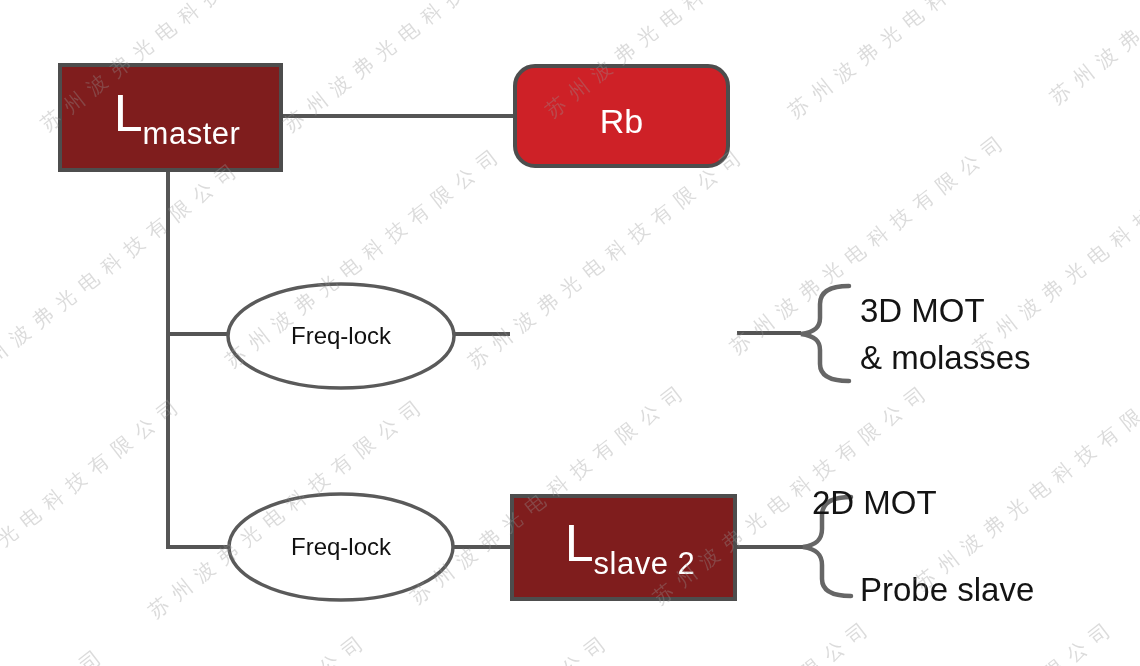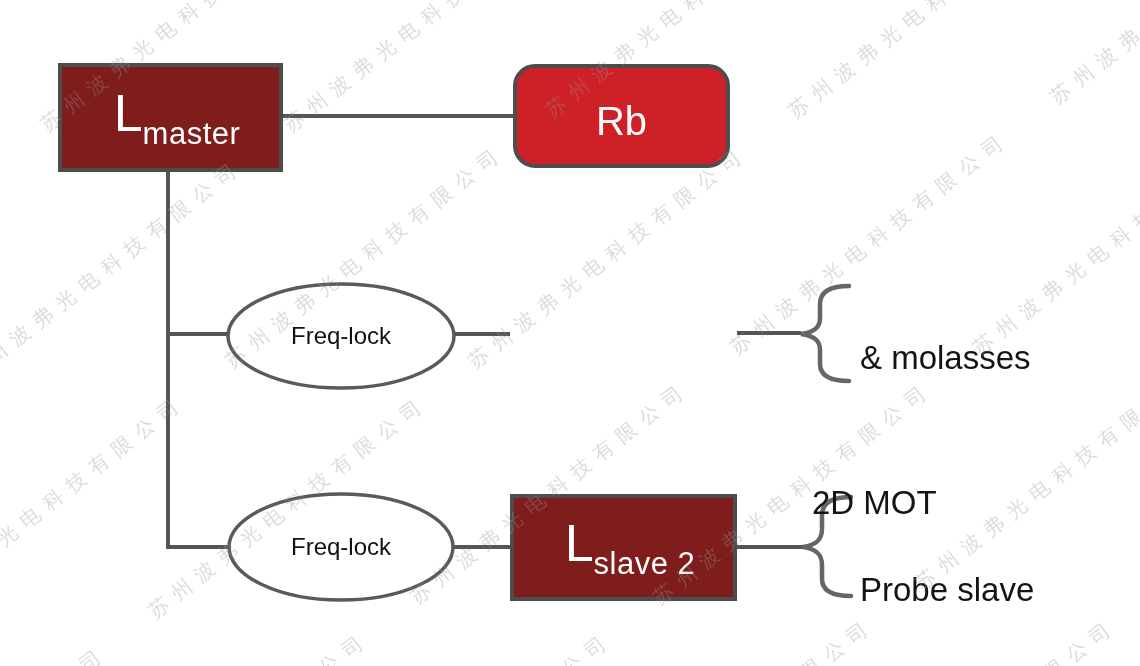--- a/index.html
+++ b/index.html
@@ -28,21 +28,21 @@
   .blue { background: #7f1d1d; padding-left: 13px; }
   .red  { background: #ce2127; border-radius: 22px; }
 
   #master-box { left: 58px;  top: 63px;  width: 225px; height: 109px; }
   #rb-box     { left: 513px; top: 64px;  width: 217px; height: 104px; }
   #slave1-box { left: 510px; top: 278px; width: 227px; height: 109px; }
   #slave2-box { left: 510px; top: 494px; width: 227px; height: 107px; }
 
   .box-label { font-size: 52px; line-height: 1; white-space: nowrap; }
   .box-label .sub { font-size: 31px; vertical-align: -13px; letter-spacing: 0.5px; }
-  .rb-label { font-size: 40px; margin-top: 11px; }
+  .rb-label { font-size: 34px; margin-top: 11px; }
 
   
   .ellipse-label {
     position: absolute;
     z-index: 2;
     display: flex;
     align-items: center;
     justify-content: center;
     color: #111111;
     font-size: 24px;
@@ -120,20 +120,21 @@
   </div>
 
   <div class="ellipse-label" id="lock1-label">Freq-lock</div>
   <div class="ellipse-label" id="lock2-label">Freq-lock</div>
 
 
   <div class="node blue" id="slave2-box">
     <div class="box-label"><span>L</span><span class="sub">slave 2</span></div>
   </div>
 
+  <div class="out-line" id="out1a">3D MOT</div>
   <div class="out-line" id="out1b">&amp; molasses</div>
   <div class="out-line" id="out2a">2D MOT</div>
   <div class="out-line" id="out2b">Probe slave</div>
 
   <div id="watermark-layer">
       <div class="wm-row" style="top: 0px; left: 0px;">苏州波弗光电科技有限公司　　苏州波弗光电科技有限公司　　苏州波弗光电科技有限公司　　苏州波弗光电科技有限公司　　苏州波弗光电科技有限公司　　苏州波弗光电科技有限公司</div>
       <div class="wm-row" style="top: 150px; left: -215px;">苏州波弗光电科技有限公司　　苏州波弗光电科技有限公司　　苏州波弗光电科技有限公司　　苏州波弗光电科技有限公司　　苏州波弗光电科技有限公司　　苏州波弗光电科技有限公司</div>
       <div class="wm-row" style="top: 300px; left: 0px;">苏州波弗光电科技有限公司　　苏州波弗光电科技有限公司　　苏州波弗光电科技有限公司　　苏州波弗光电科技有限公司　　苏州波弗光电科技有限公司　　苏州波弗光电科技有限公司</div>
       <div class="wm-row" style="top: 450px; left: -215px;">苏州波弗光电科技有限公司　　苏州波弗光电科技有限公司　　苏州波弗光电科技有限公司　　苏州波弗光电科技有限公司　　苏州波弗光电科技有限公司　　苏州波弗光电科技有限公司</div>
       <div class="wm-row" style="top: 600px; left: 0px;">苏州波弗光电科技有限公司　　苏州波弗光电科技有限公司　　苏州波弗光电科技有限公司　　苏州波弗光电科技有限公司　　苏州波弗光电科技有限公司　　苏州波弗光电科技有限公司</div>

